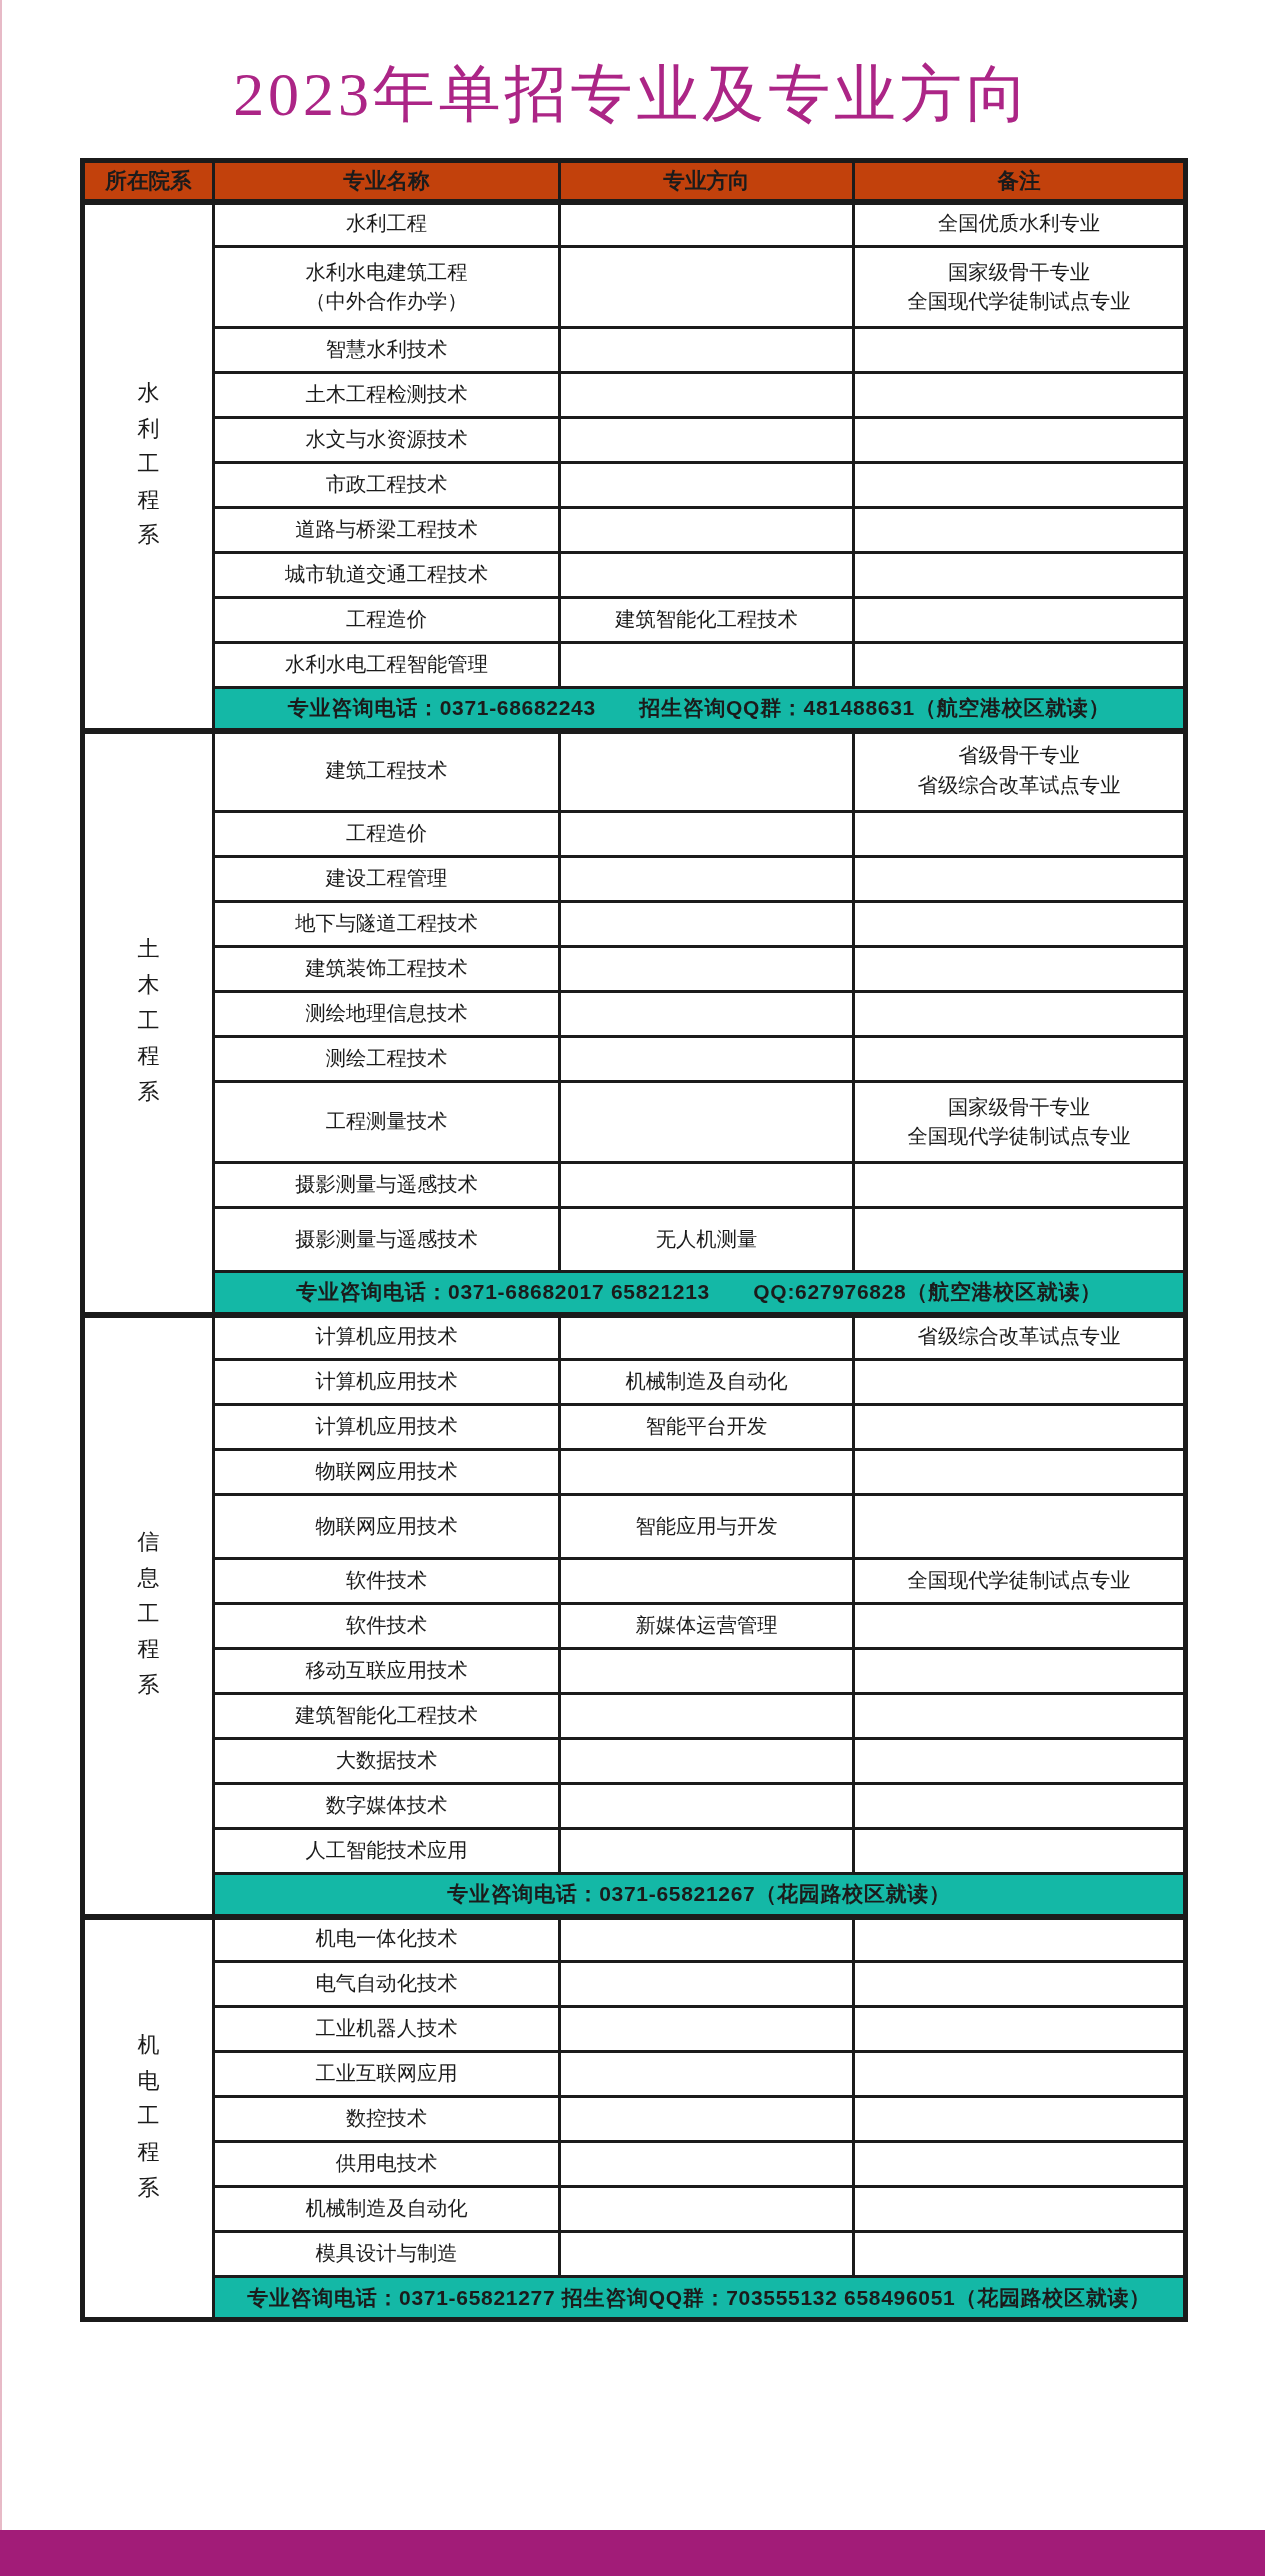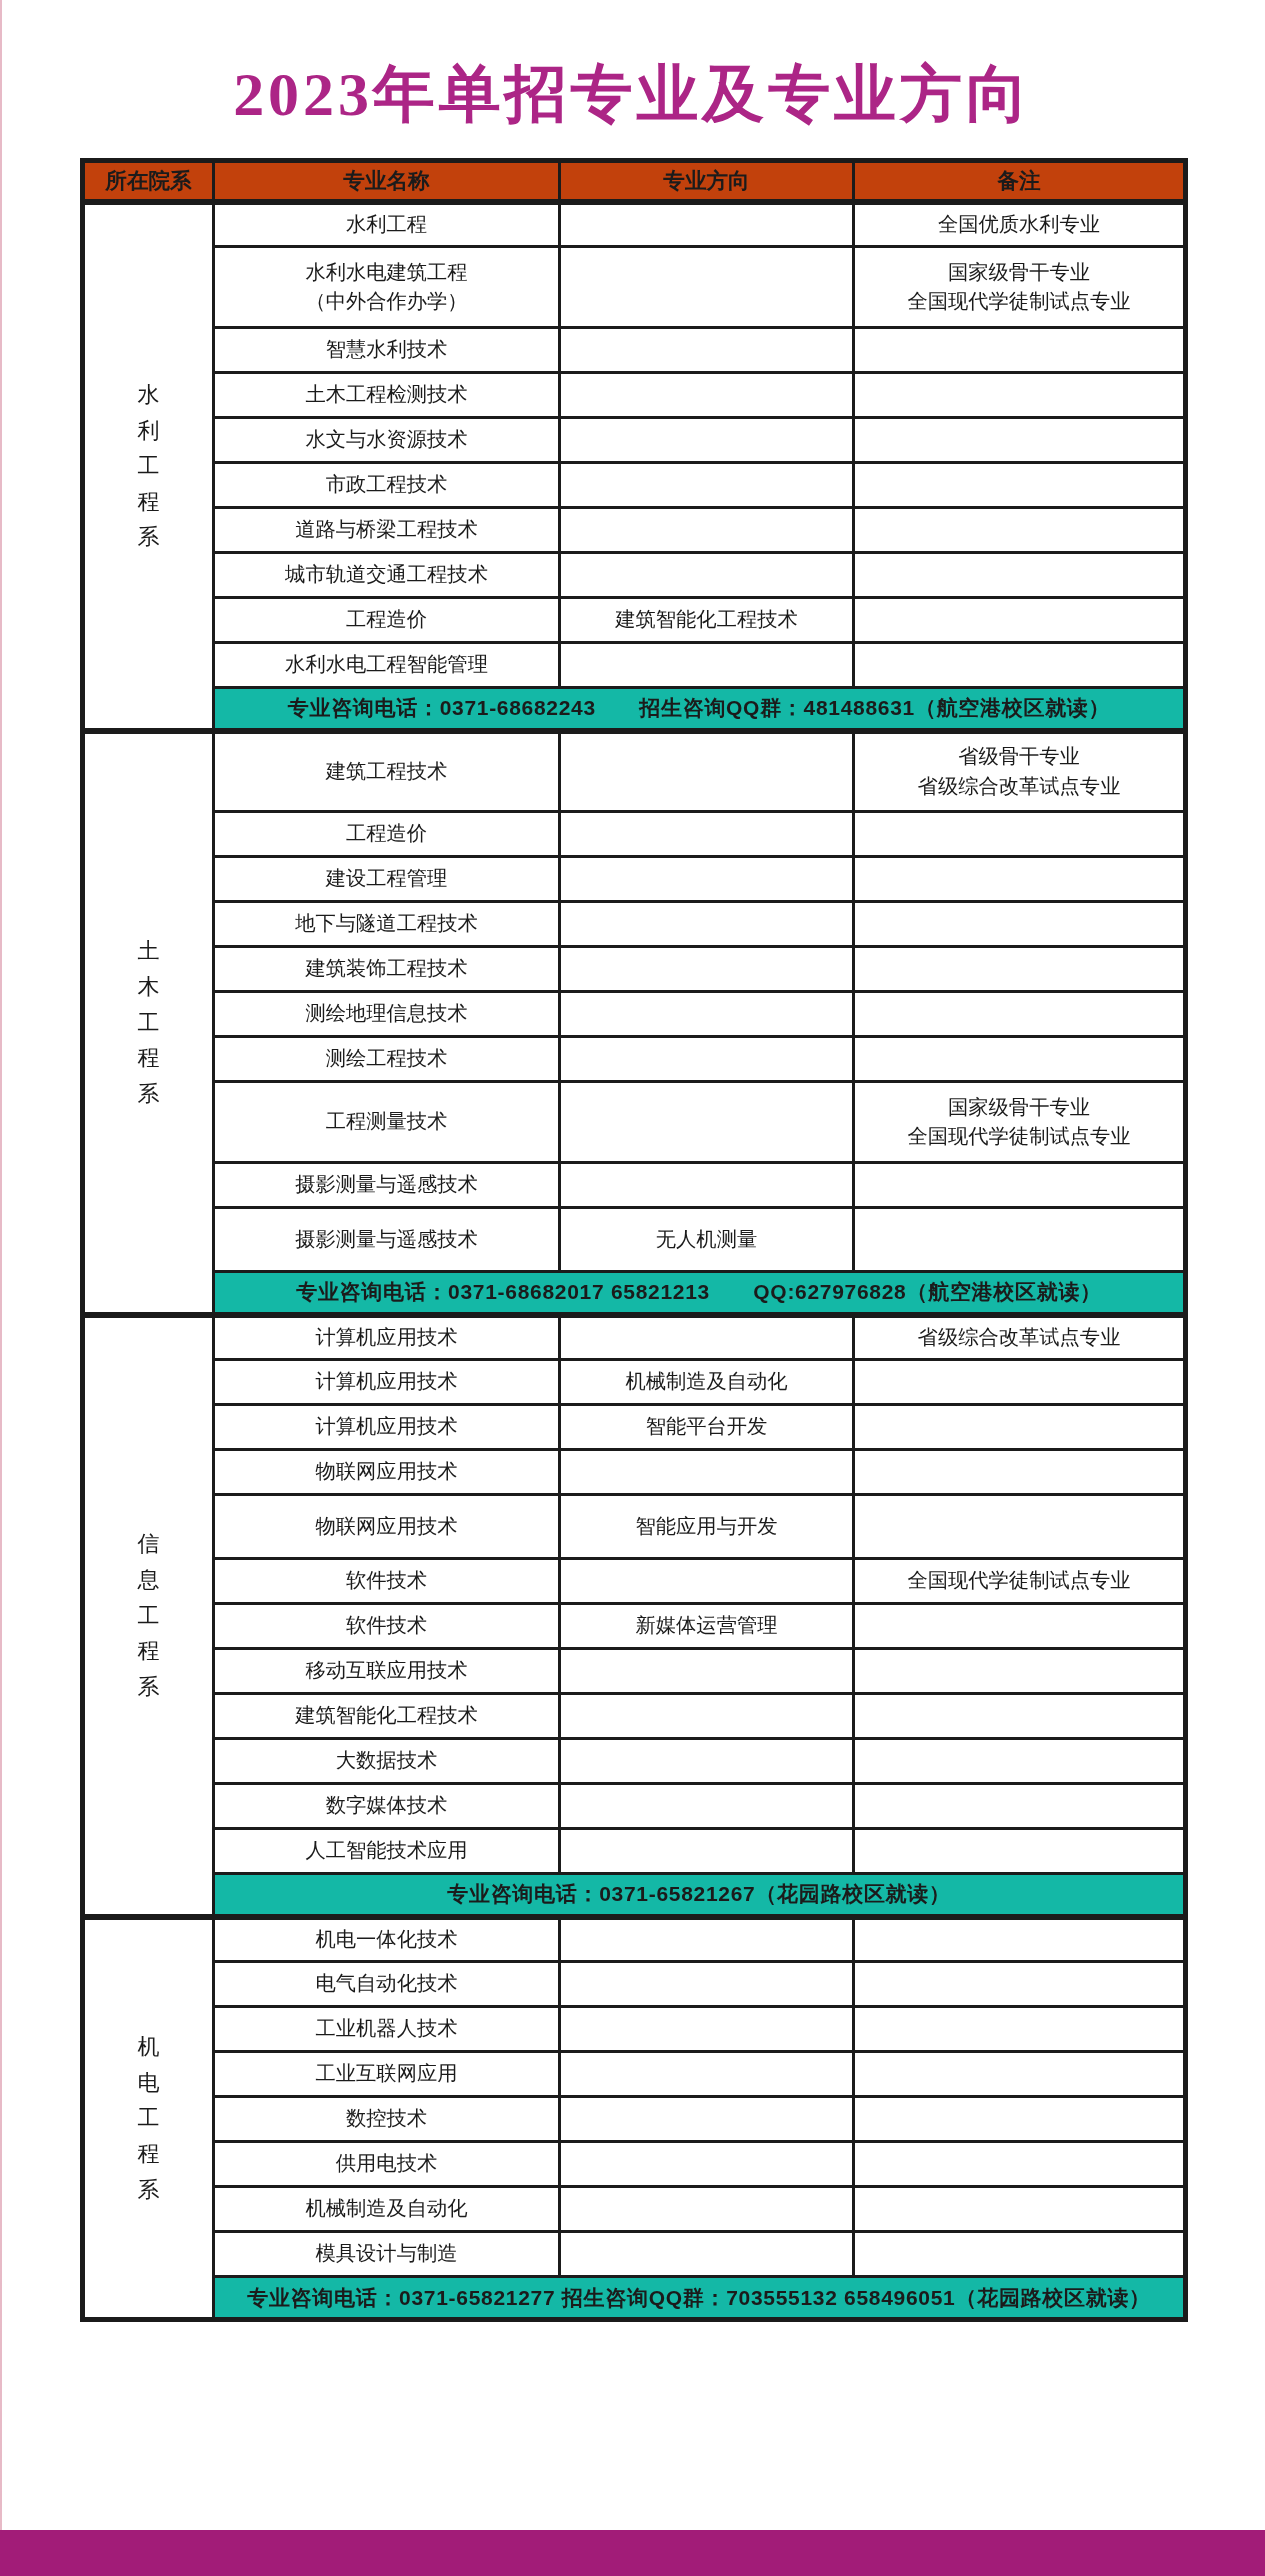--- a/index.html
+++ b/index.html
@@ -5,21 +5,21 @@
   html,body{margin:0;padding:0;}
   body{
     width:1265px;height:2576px;position:relative;background:#ffffff;
     font-family:"Liberation Sans","DejaVu Sans",sans-serif;color:#1b1b1b;
     overflow:hidden;
   }
   .edge-strip{position:absolute;left:0;top:0;width:2px;height:100%;background:#e7bac7;}
   .page-title{
     margin:0;padding-top:60px;text-align:center;
     font-family:"Liberation Serif","Liberation Sans",serif;
-    font-size:62px;font-weight:700;letter-spacing:3.9px;color:#AC2586;
+    font-size:62px;font-weight:400;letter-spacing:3.9px;color:#AC2586;
     line-height:1.1;
   }
   table.majors{
     position:absolute;left:80px;top:158px;width:1103px;
     border-collapse:collapse;table-layout:fixed;
     border:5.9px solid #1b1b1b;
   }
   th,td{
     border:3.3px solid #1b1b1b;
     text-align:center;vertical-align:middle;
@@ -29,21 +29,21 @@
   th{
     background:#c2410c;
     font-size:21.6px;font-weight:700;
     border-bottom-width:6.6px;
   }
   tr.hdr{height:41px;}
   tr.r-n{height:45px;}
   tr.r-t{height:81px;}
   tr.r-m{height:64px;}
   tr.r-f{height:43px;}
-  tr.section-start>th, tr.section-start>td{border-top-width:6.6px;}
+  tr.section-start>th, tr.section-start>td{border-top-width:6.6px;font-family:Liberation Mono, monospace;}
   td.pre{white-space:pre-line;line-height:1.45;}
   td.dept{vertical-align:middle;}
   .dept-label{
     width:1.1em;margin:8px auto;
     font-size:22px;font-weight:500;line-height:1.62;
     word-break:break-all;white-space:normal;text-align:center;
   }
   td.notice{
     background:#14b8a6;
     font-size:21px;font-weight:600;letter-spacing:0.7px;

